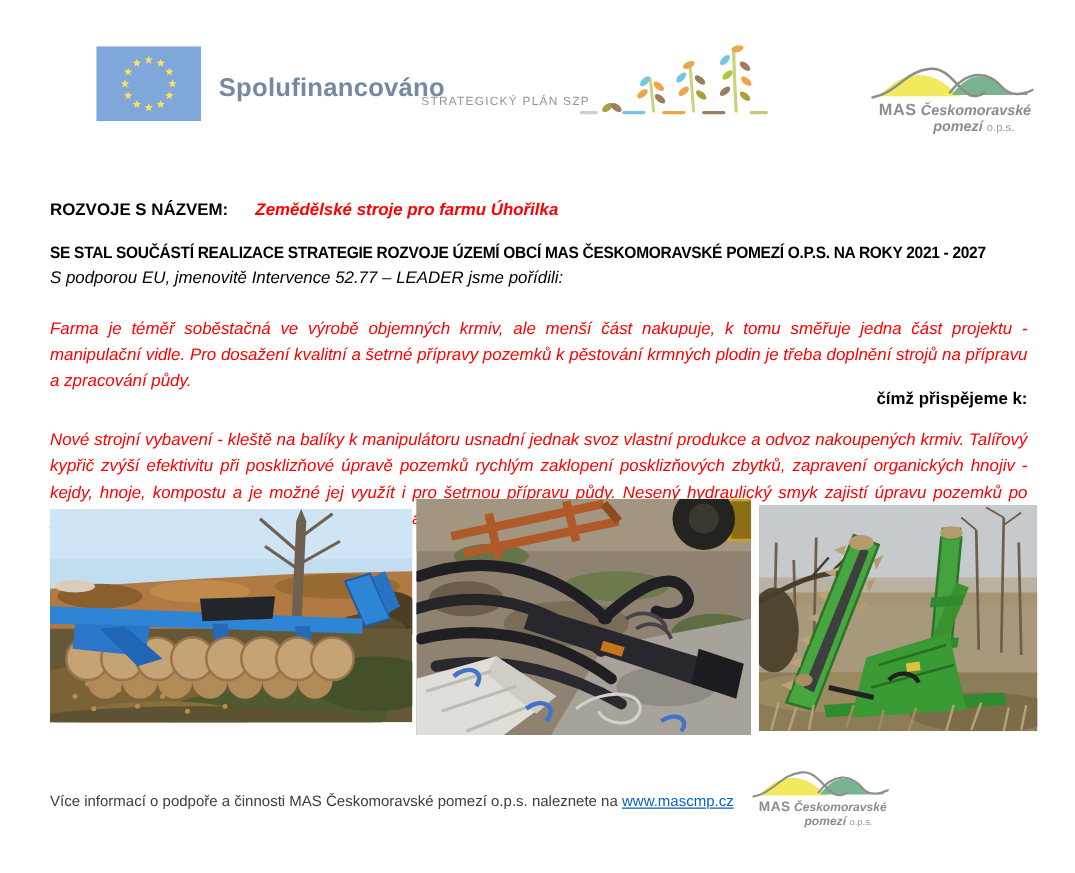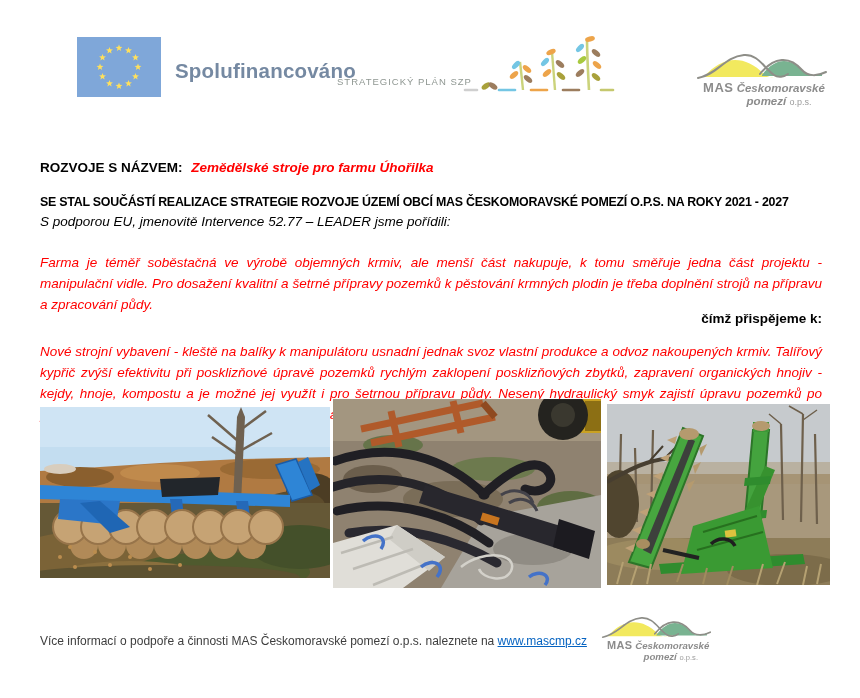--- a/index.html
+++ b/index.html
@@ -26,21 +26,21 @@
   .mas-acronym{font-weight:bold;font-size:13px;letter-spacing:.5px;}
   .mas-name{font-weight:bold;font-style:italic;}
   .mas-line2{font-size:11.5px;line-height:13px;white-space:nowrap;padding-left:30px;}
   .mas-name2{font-weight:bold;font-style:italic;}
   .mas-suffix{font-size:9px;color:#9c9c9c;}
 
   
   .p-line{position:absolute;left:40px;width:782px;font-size:13.5px;}
   .t-project{top:146px;}
   .t-label{font-weight:bold;}
-  .t-projname{color:var(--accent-red,#f00);font-weight:bold;font-style:italic;margin-left:5px;text-align:right;}
+  .t-projname{color:var(--accent-red,#f00);font-weight:bold;font-style:italic;margin-left:18px;text-align:right;}
   .t-strategy{top:181px;font-weight:bold;font-size:13.2px;white-space:nowrap;
               letter-spacing:-.25px;transform:scaleX(.94);transform-origin:left center;}
   .t-support{top:200px;font-style:italic;}
   .t-red{color:var(--accent-red,#f00);font-style:italic;text-align:justify;line-height:21px;}
   .t-para1{top:238px;}
   .t-contrib{top:297px;font-weight:bold;text-align:right;}
   .t-para2{top:327px;}
 
   
   .photo{position:absolute;margin:0;padding:0;overflow:hidden;}

